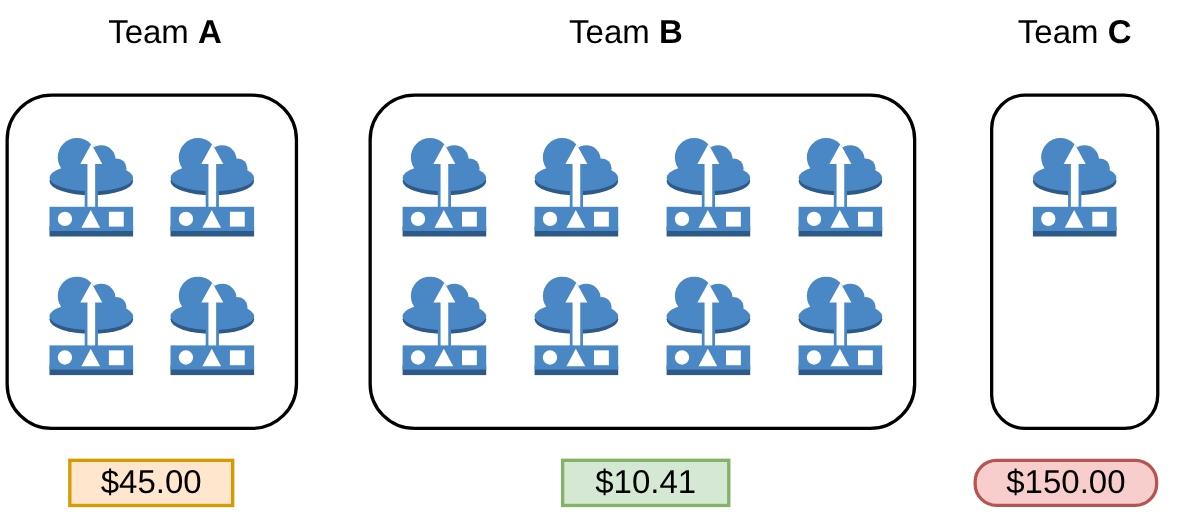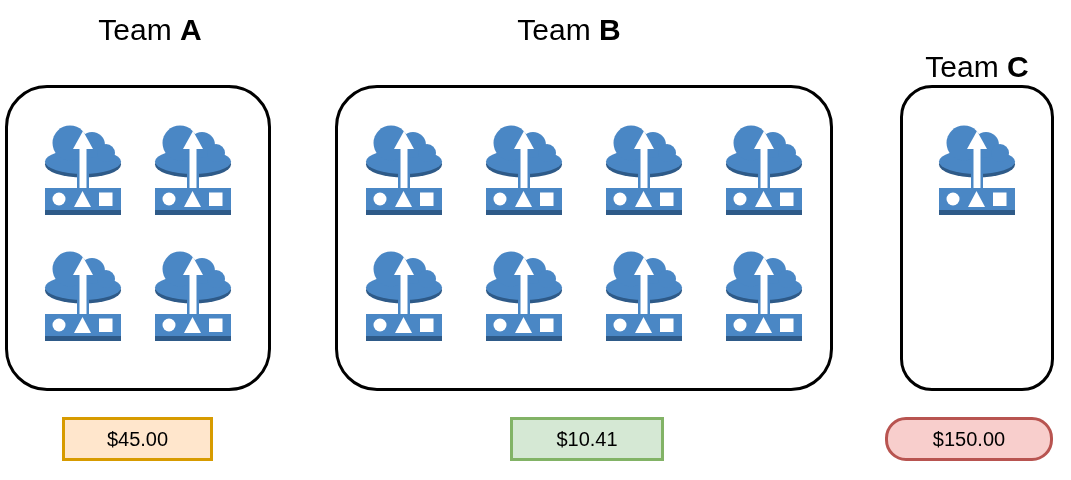--- a/index.html
+++ b/index.html
@@ -39,25 +39,25 @@
   .cols-4 { grid-template-columns: repeat(4, 80px); column-gap: 40px; }
   .cloud-icon { width: 80px; height: 100px; display: block; }
   .cloud-icon .f { fill: var(--icon-fill, #4A87C5); }
   .cloud-icon .s { fill: var(--icon-shade, #2E5A88); }
   .cloud-icon .w { fill: var(--icon-glyph, #ffffff); }
   .cost-label {
     position: absolute;
     top: 417px; height: 44px;
     border: 3px solid #999;
     display: flex; align-items: center; justify-content: center;
-    font-size: 20px;
+    font-size: 30px;
   }
   .title-a { left: 0px;   width: 300px; }
   .title-b { left: 320px; width: 498px; }
-  .title-c { left: 900px; width: 154px; margin-top: 37px; }
+  .title-c { left: 900px; width: 154px; }
   .box-a   { left: 5px;   width: 266px; }
   .box-b   { left: 335px; width: 498px; }
   .box-c   { left: 900px; width: 154px; }
   .cost-a  { left: 62px;  width: 151px; }
   .cost-b  { left: 510px; width: 154px; }
   .cost-c  { left: 885px; width: 168px; border-radius: 21px; }
 </style>
 </head>
 <body style="background: rgb(255, 255, 255);">
 

